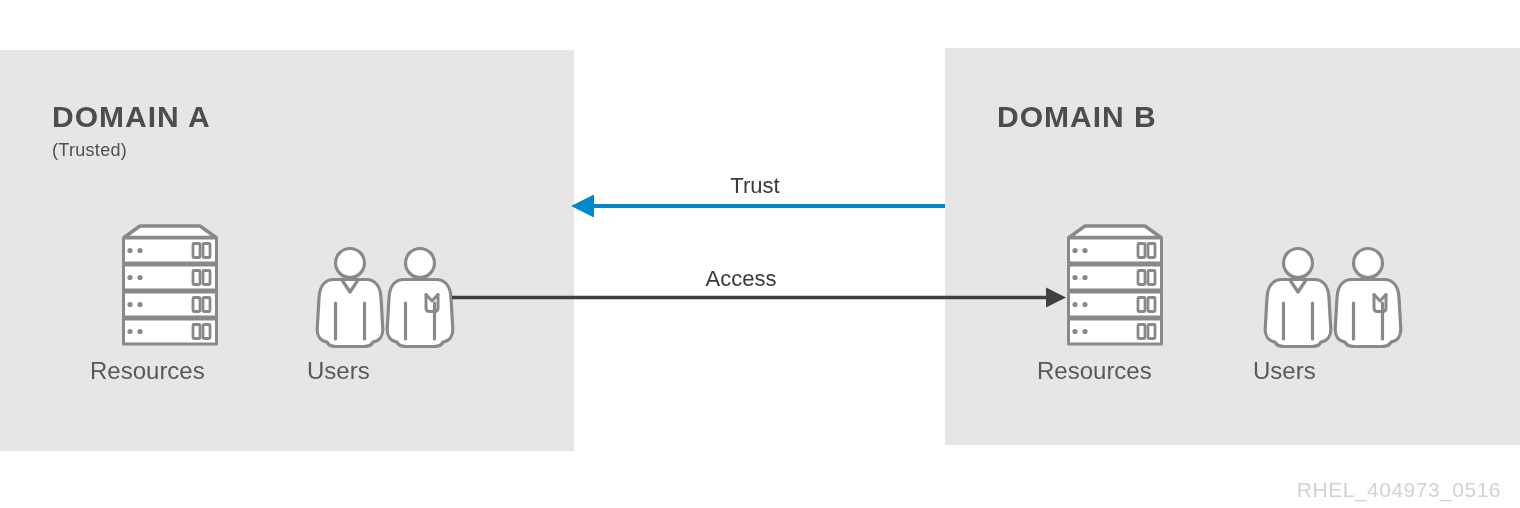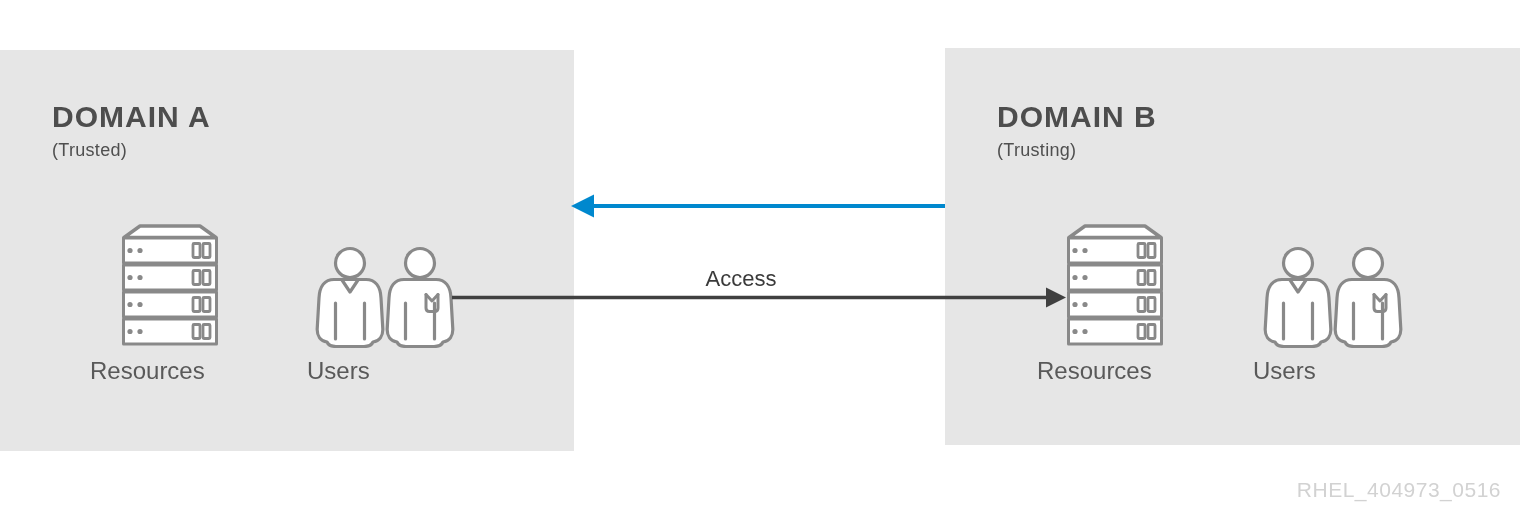--- a/index.html
+++ b/index.html
@@ -53,21 +53,20 @@
   <div class="panel panel-a"></div>
 
   <div class="panel panel-b"></div>
 
   <div class="panel-title title-a">
     <div class="title-main">DOMAIN A</div>
     <div class="title-sub">(Trusted)</div>
   </div>
   <div class="panel-title title-b">
     <div class="title-main">DOMAIN B</div>
-    <div class="title-sub">(Trusting)</div>
   </div>
 
   <svg class="icon" style="left:121px; top:224px;" width="98" height="122" viewBox="0 0 98 122">
     <g fill="#ffffff" stroke="#898989" stroke-width="3" stroke-linejoin="round">
       <path d="M 3,13.5 L 19,2 L 79,2 L 95,13.5 Z" stroke-width="3.4"></path>
       <rect x="2.5" y="14" width="93" height="25"></rect>
       <rect x="2.5" y="41" width="93" height="25"></rect>
       <rect x="2.5" y="68" width="93" height="25"></rect>
       <rect x="2.5" y="95" width="93" height="25"></rect>
     </g>
@@ -176,17 +175,18 @@
     <g>
       <line x1="592" y1="206" x2="945" y2="206" stroke-width="4" stroke="#0088ce"></line>
       <polygon points="571,206 594,194.5 594,217.5" fill="#0088ce"></polygon>
     </g>
     <g>
       <line x1="452" y1="297.5" x2="1048" y2="297.5" stroke-width="3.6" stroke="#404040"></line>
       <polygon points="1066,297.5 1046,287.5 1046,307.5" fill="#404040"></polygon>
     </g>
   </svg>
 
+  <div class="arrow-label lbl-trust">Trust</div>
   <div class="arrow-label lbl-access">Access</div>
 
   <div class="watermark">RHEL_404973_0516</div>
 
 </div>
 
 </body></html>

